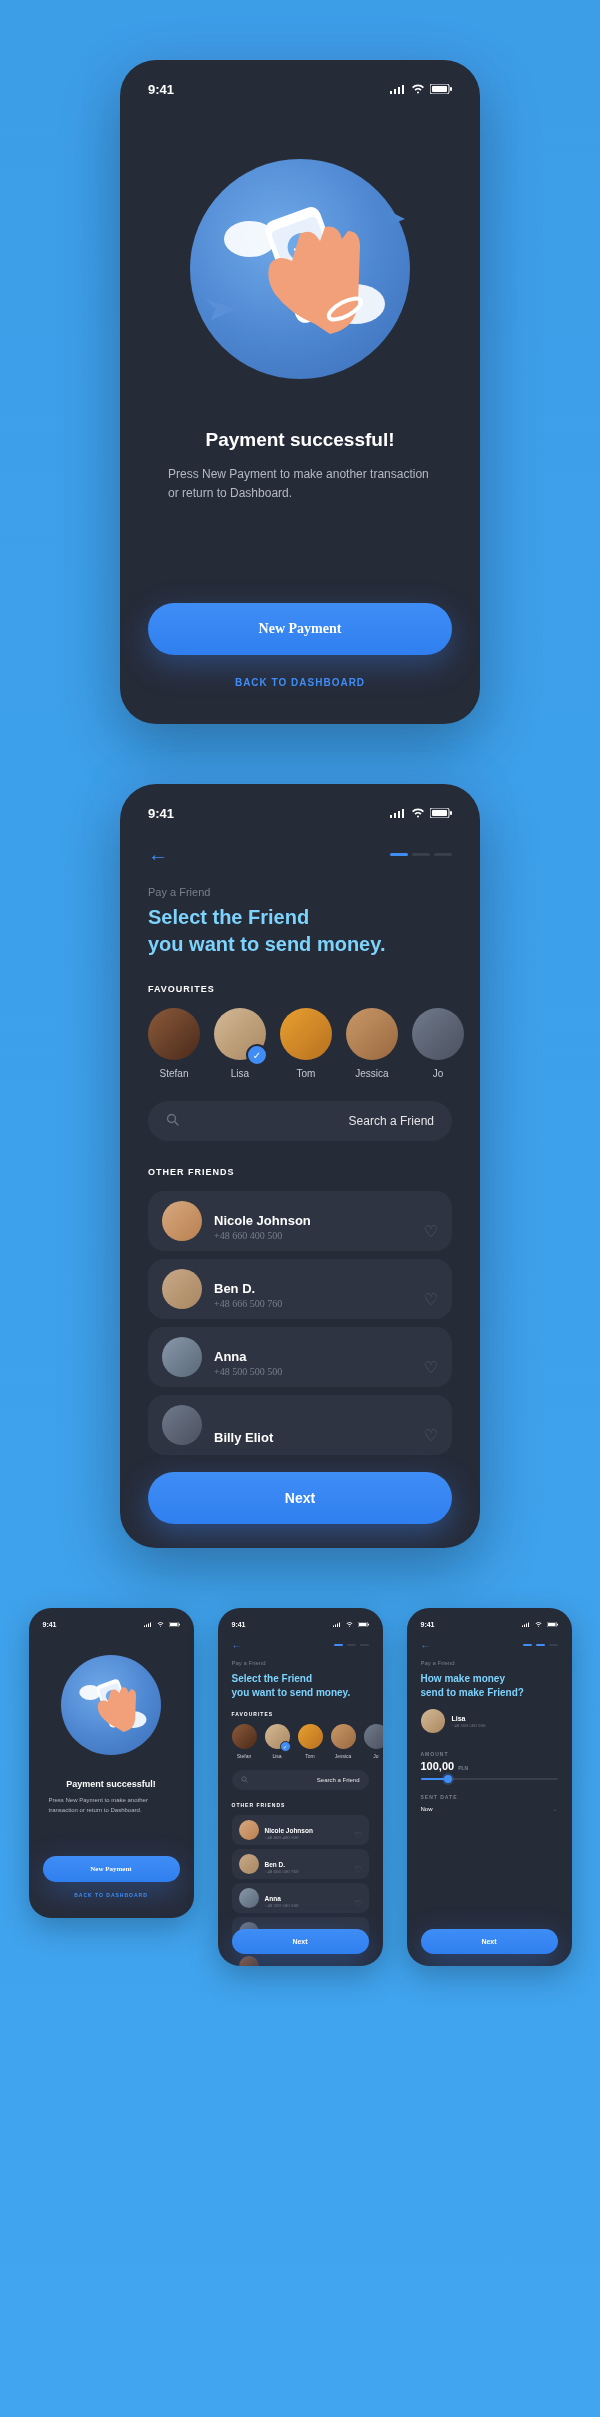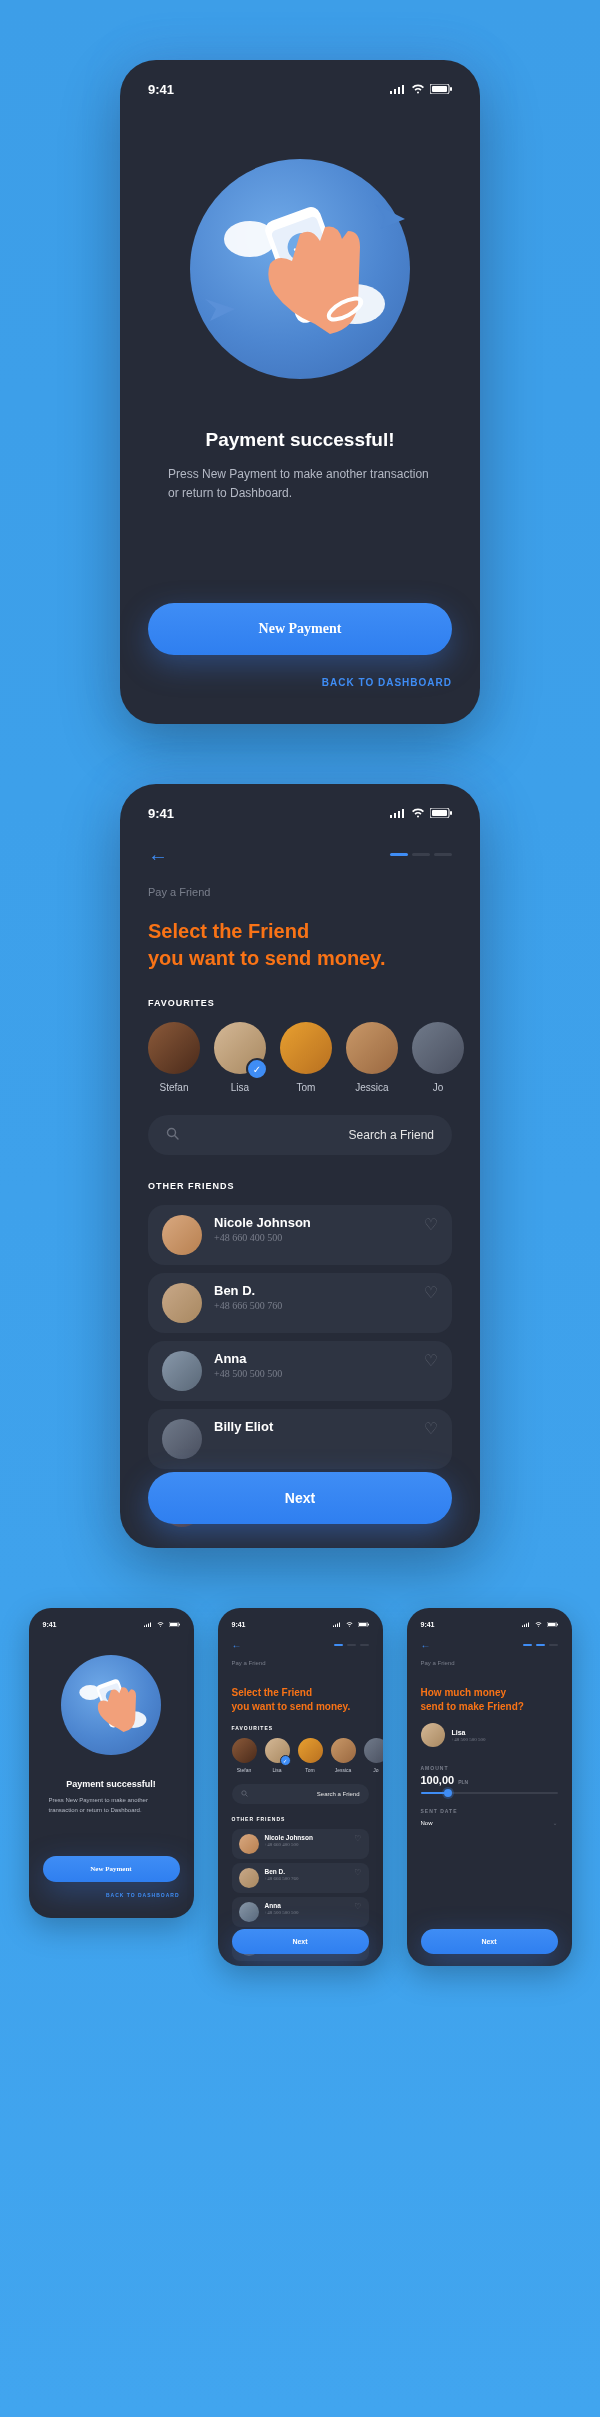--- a/index.html
+++ b/index.html
@@ -45,46 +45,46 @@
 .phone-hand { position: absolute; }
 .title-success { color: #fff; font-size: 19px; font-weight: 700; text-align: center; margin-bottom: 14px; margin-top: 13px; }
 .subtitle { color: #b4b9c5; font-size: 12px; text-align: left; line-height: 1.6; margin-bottom: 100px; padding: 0 20px; }
 .primary-btn {
   background: linear-gradient(180deg, #3f8df5 0%, #2f7ff0 100%);
   color: #fff; font-size: 14px; font-weight: 600;
   border: none; border-radius: 28px; width: 100%; padding: 18px;
   cursor: pointer; box-shadow: 0 10px 30px rgba(60,130,240,0.35); font-family: Liberation Serif, serif;
 }
 .link-btn {
-  display: block; text-align: right; color: #3f8df5; font-size: 10px; font-weight: 700;
+  display: block; text-align: center; color: #3f8df5; font-size: 10px; font-weight: 700;
   letter-spacing: 1px; margin-top: 22px; cursor: pointer; background:none; border:none; width:100%;
 }
 
 
 .back-row { display:flex; justify-content:space-between; align-items:center; }
 .back-arrow { color:#3f8df5; font-size:20px; cursor:pointer; }
 .steps { display:flex; gap:4px; }
 .step { width:18px; height:3px; background:#3a3f4c; border-radius:2px; }
 .step.active { background:#3f8df5; }
 .breadcrumb { color:#7a7f8c; font-size:11px; margin-top:20px; }
-.screen-title { color:#f97316; font-size:20px; font-weight:700; line-height:1.35; margin-top:20px; }
+.screen-title { color:#7dd3fc; font-size:20px; font-weight:700; line-height:1.35; margin-top:6px; }
 .section-label { color:#fff; font-size:9px; font-weight:700; letter-spacing:1px; margin-top:26px; margin-bottom:14px; }
 .favs { display:flex; gap:14px; overflow:hidden; margin:0 -28px; padding:0 28px; }
 .fav { text-align:center; flex-shrink:0; position:relative; }
 .fav-avatar { width:52px; height:52px; border-radius:50%; background:#4a5060; display:block; }
 .fav.selected::after { content:'✓'; position:absolute; right:-2px; top:36px; width:18px; height:18px; background:#3f8df5; border-radius:50%; color:#fff; font-size:10px; display:flex; align-items:center; justify-content:center; border:2px solid #262b38; }
 .fav-name { color:#c5cad5; font-size:10px; margin-top:8px; display:block; }
 .search {
   background:#2e3442; border-radius:24px; padding:12px 18px; margin-top:22px;
   display:flex; align-items:center; gap:10px; color:#e5e5e5; font-size:12px;justify-content:space-between;
 }
 .friends-list { margin-top:6px; }
 .friend-row {
   background:#2e3442; border-radius:16px; padding:10px 14px; margin-bottom:8px;
-  display:flex; align-items:flex-start; gap:12px;
+  display:flex; align-items:flex-end; gap:12px;
 }
 .friend-avatar { width:40px; height:40px; border-radius:50%; background:#4a5060; flex-shrink:0; }
 .friend-info { flex:1; }
 .friend-name { color:#fff; font-size:13px; font-weight:600; }
 .friend-phone { color:#7a7f8c; font-size:10px; margin-top:2px;font-family:Liberation Serif, serif; }
 .heart { color:#5a5f6c; font-size:16px; cursor:pointer; }
 .next-btn {
   position:absolute; bottom:24px; left:28px; right:28px;
   background: linear-gradient(180deg, #3f8df5 0%, #2f7ff0 100%);
   color:#fff; font-size:14px; font-weight:600; border:none; border-radius:28px;
@@ -490,21 +490,21 @@
     <div class="content">
       <div class="back-row">
         <span class="back-arrow">←</span>
         <div class="steps">
             <div class="step active"></div>
             <div class="step active"></div>
             <div class="step"></div>
           </div>
       </div>
       <div class="breadcrumb">Pay a Friend</div>
-      <h2 class="screen-title"><span>How much money</span><br><span>send to make Friend?</span></h2>
+      <h2 class="screen-title"><span>How make money</span><br><span>send to make Friend?</span></h2>
       <div class="selected-friend">
         <span class="fav-avatar av-2"></span>
         <div>
           <div class="friend-name" style="font-size:7px;">Lisa</div>
           <div class="friend-phone" style="font-size:5px;">+48 500 500 500</div>
         </div>
       </div>
       <div class="amount-box">
         <div class="amount-label">AMOUNT</div>
         <div class="amount-value"><span>100,00</span><span class="amount-cur">PLN</span></div>

